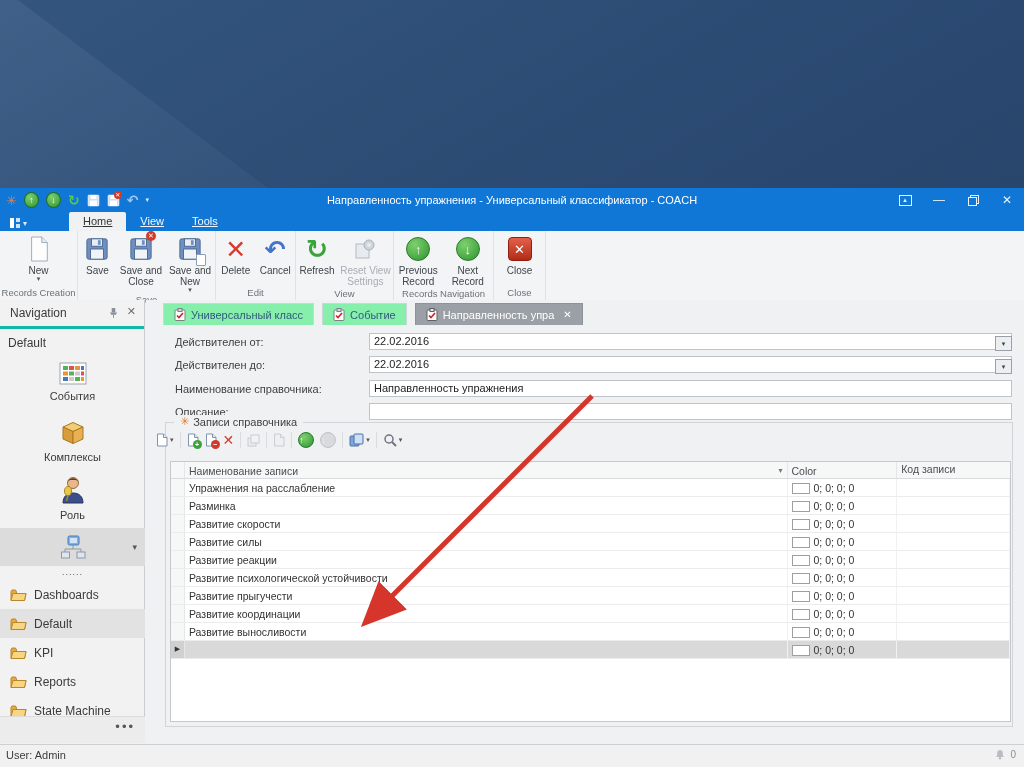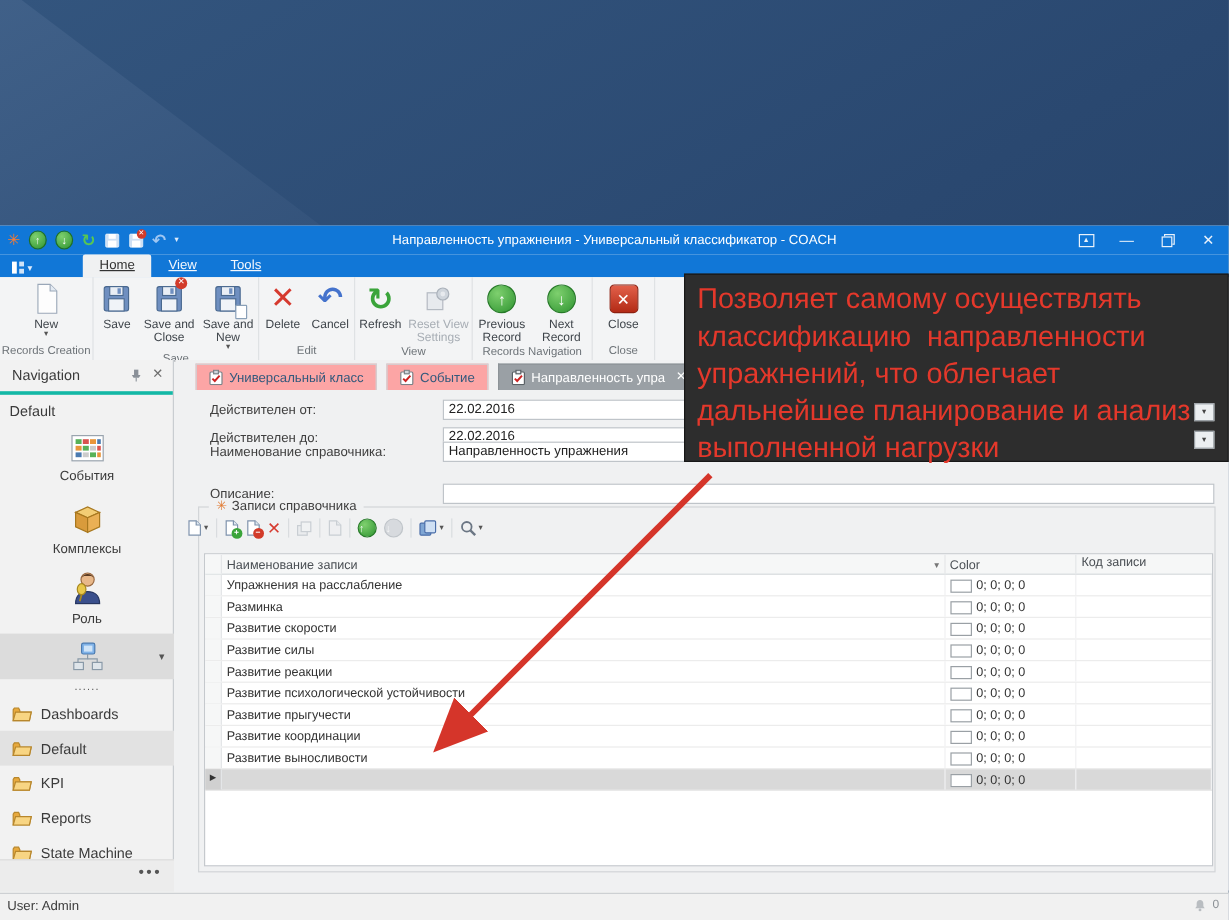--- a/index.html
+++ b/index.html
@@ -78,21 +78,21 @@
   .nav-sel-label{position:absolute;left:0;top:267px;width:145px;text-align:center;font-size:9px;color:#555;letter-spacing:1px;}
   .nav-folders{position:absolute;left:0;top:280px;width:145px;}
   .nfold{display:flex;align-items:center;height:29px;padding-left:10px;gap:7px;font-size:12px;color:#3b3b3b;box-sizing:border-box;}
   .nfold.selected{background:#e2e2e2;}
   .nav-ovf{position:absolute;left:0;top:416px;width:145px;height:26px;background:#ececec;border-top:1px solid #dcdcdc;}
   .nav-ovf span{position:absolute;right:10px;top:2px;font-size:13px;color:#555;letter-spacing:2px;}
 
   
   .content{position:absolute;left:146px;top:112px;width:878px;height:442px;background:#f0f1f2;}
   .doctabs{position:absolute;left:17px;top:3px;display:flex;gap:8px;}
-  .dtab{height:22px;display:flex;align-items:center;gap:5px;padding:0 10px;background:#fca5a5;border:1px solid #cfd4d8;border-bottom:none;font-size:11px;color:#33597c;box-sizing:border-box;}
+  .dtab{height:22px;display:flex;align-items:center;gap:5px;padding:0 10px;background:#86efac;border:1px solid #cfd4d8;border-bottom:none;font-size:11px;color:#33597c;box-sizing:border-box;}
   .dtab.active{background:#9aa0a5;color:#fff;border-color:#8d9398;}
   .dtab-x{font-size:10px;color:#fff;margin-left:4px;}
 
   .frow{position:absolute;left:29px;width:837px;display:flex;align-items:center;height:17px;}
   .frow label{width:194px;font-size:11px;color:#3f3f3f;}
   .finput{flex:1;height:17px;background:#fff;border:1px solid #bfc4c9;box-sizing:border-box;font-size:11px;color:#222;padding:1px 4px 0 4px;}
 
   .gbox{position:absolute;left:19px;top:122px;width:848px;height:305px;border:1px solid #d2d5d8;box-sizing:border-box;}
   .gbox-legend{position:absolute;left:8px;top:-8px;background:#f0f1f2;padding:0 6px;font-size:11px;color:#3f3f3f;display:flex;align-items:center;gap:4px;}
   .gear{color:#e07b33;font-size:11px;}
@@ -459,21 +459,21 @@
       </div>
 
       <div class="frow" style="top:33px;">
         <label>Действителен от:</label>
         <div class="finput"><span>22.02.2016</span></div>
       </div>
       <div class="frow" style="top:56px;">
         <label>Действителен до:</label>
         <div class="finput"><span>22.02.2016</span></div>
       </div>
-      <div class="frow" style="top:68px;">
+      <div class="frow" style="top:80px;">
         <label>Наименование справочника:</label>
         <div class="finput"><span>Направленность упражнения</span></div>
       </div>
       <div class="frow" style="top:103px;">
         <label>Описание:</label>
         <div class="finput"><span></span></div>
       </div>
 
       <div class="gbox">
         <div class="gbox-legend">
@@ -683,17 +683,16 @@
 
   <svg class="arrow-svg">
     <defs>
       <marker id="ah" markerWidth="9" markerHeight="8" refX="7" refY="4" orient="auto">
         <polygon points="0,0 9,4 0,8" fill="#d5352a"></polygon>
       </marker>
     </defs>
     <line x1="592" y1="396" x2="368" y2="620" stroke="#d5352a" stroke-width="5" marker-end="url(#ah)"></line>
   </svg>
 
-  <div class="callout">Позволяет самому осуществлять классификацию  направленности упражнений, что облегчает дальнейшее планирование и анализ выполненной нагрузки</div>
 
   <div class="dd-btn" style="top:336px;">▾</div>
   <div class="dd-btn" style="top:359px;">▾</div>
 </div>
 
 </body></html>

